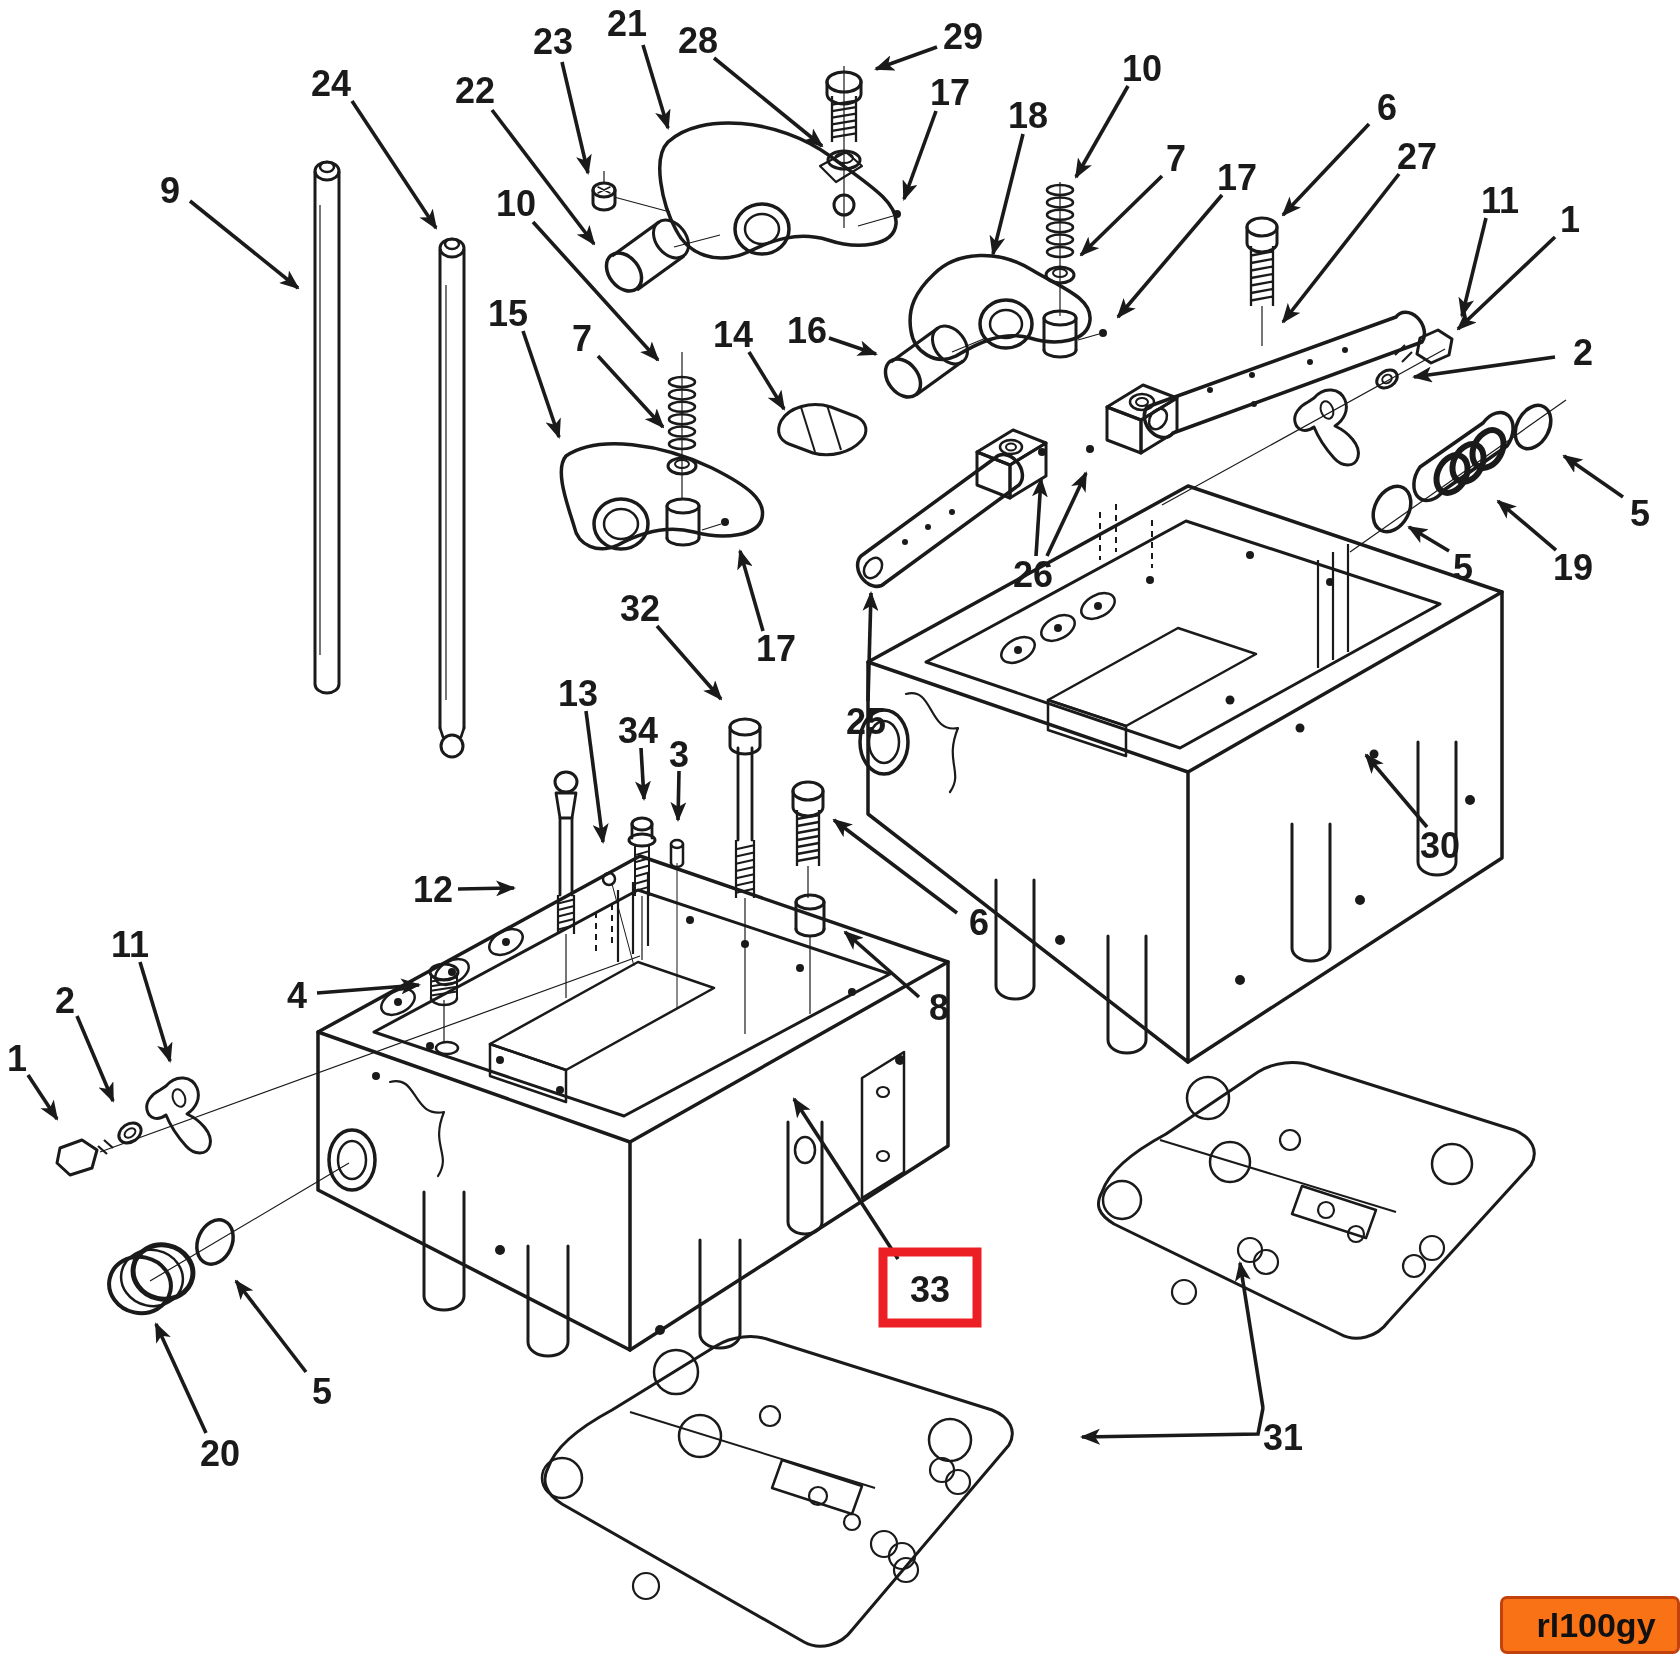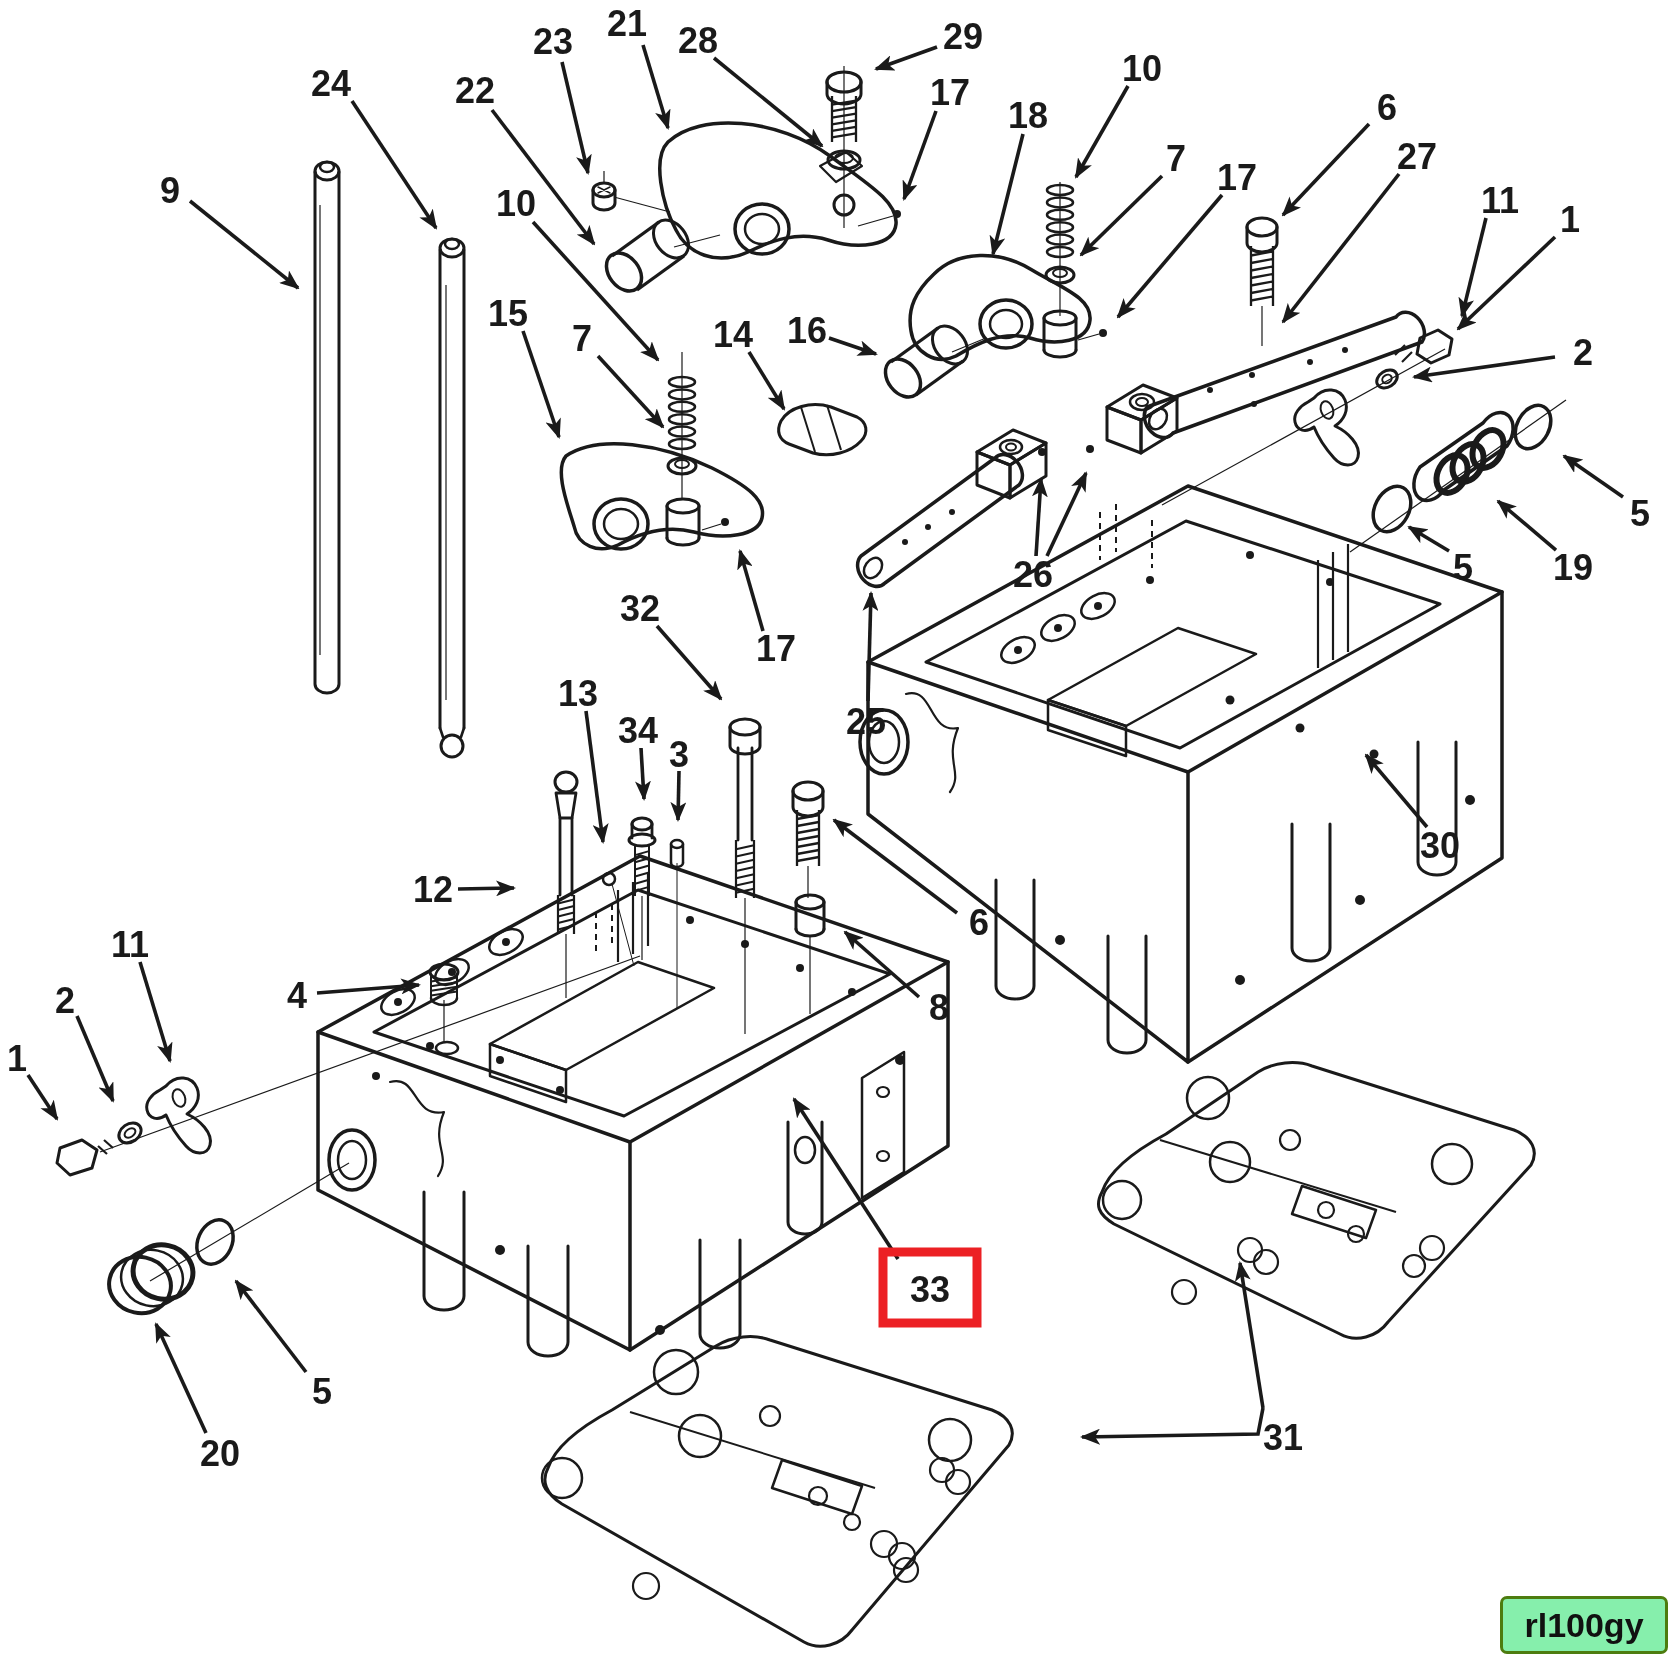--- a/index.html
+++ b/index.html
@@ -1,22 +1,22 @@
 <!DOCTYPE html>
 <html><head>
 <meta charset="utf-8">
 <style>
   html,body{margin:0;padding:0;background:#ffffff;}
   #stage{position:relative;width:1680px;height:1661px;background:#ffffff;overflow:hidden;
          font-family:"Liberation Sans", sans-serif;}
   #diagram{position:absolute;left:0;top:0;}
   #code-label{position:absolute;left:1500px;top:1596px;width:162px;height:52px;
-      border:3px solid #4d7c0f;border-radius:7px;background:#86efac;
+      border:3px solid #c2410c;border-radius:7px;background:#f97316;
       display:flex;align-items:center;justify-content:center;
-      font-weight:bold;font-size:34px;color:#111;font-family:"Liberation Sans",sans-serif;}
+      font-weight:bold;font-size:34px;color:#111;font-family:"Liberation Sans",sans-serif;padding-left:12px;}
 </style>
 </head>
 <body>
 
 <div id="stage">
   <svg id="diagram" width="1680" height="1661" viewBox="0 0 1680 1661" xmlns="http://www.w3.org/2000/svg">
       <defs>
         <marker id="ah" viewBox="0 0 20 16" refX="18" refY="8" markerWidth="20" markerHeight="16" markerUnits="userSpaceOnUse" orient="auto">
           <path d="M0,0 L20,8 L0,16 L5,8 Z" fill="#1a1a1a"></path>
         </marker>

